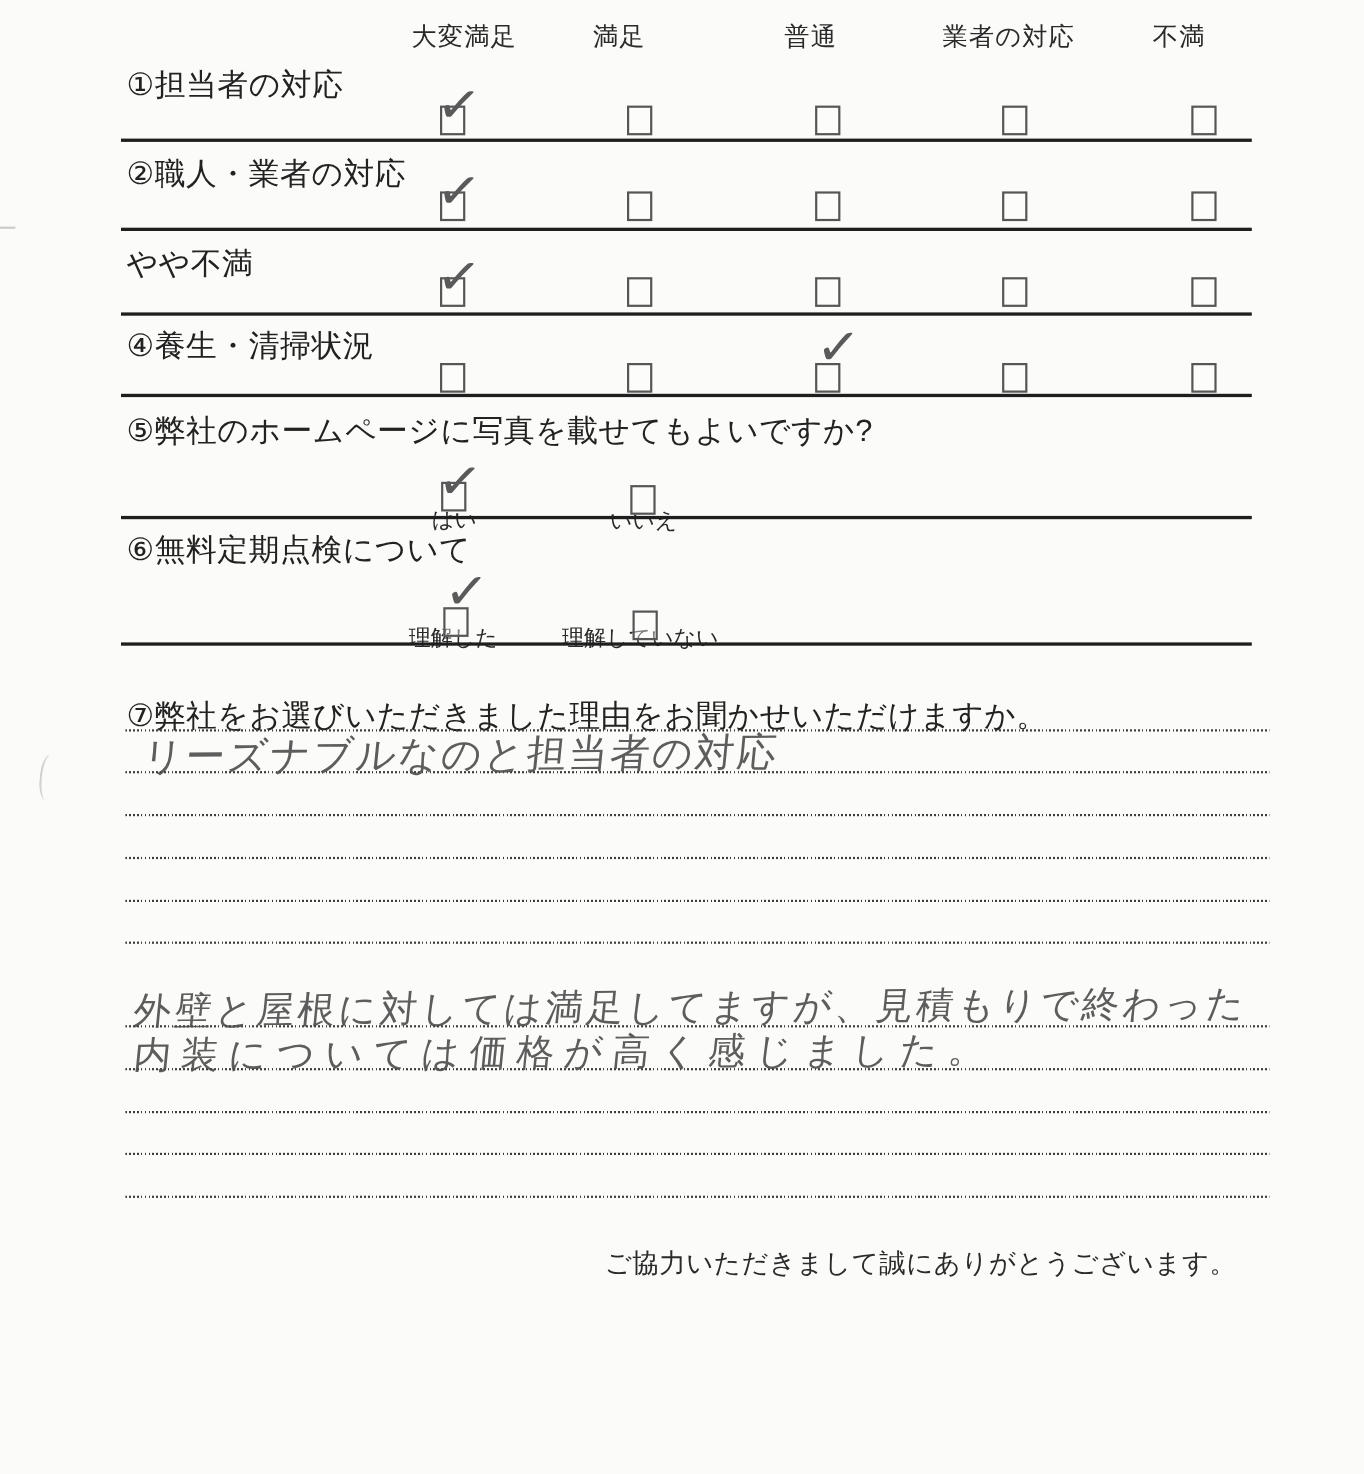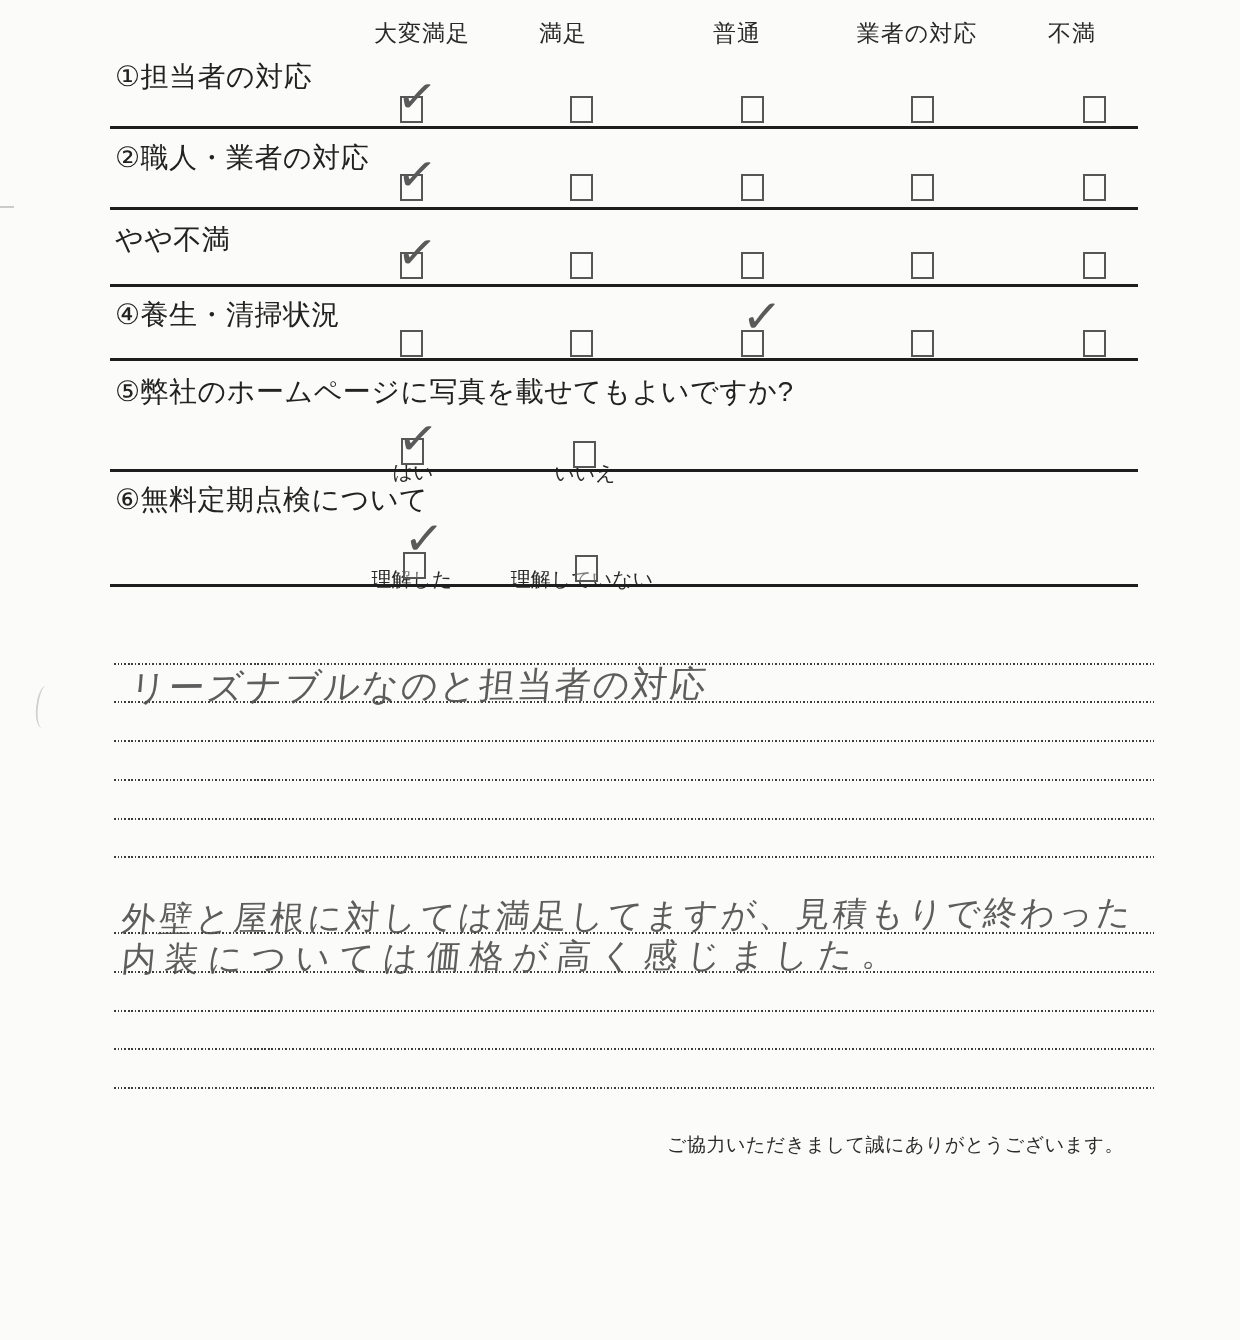--- a/index.html
+++ b/index.html
@@ -115,21 +115,21 @@
     opacity: 0.9;
   }
   .hand-q7 { left: 130px; top: 662px; font-size: 36px; letter-spacing: 2px; }
   .hand-q8a { left: 122px; top: 893px; font-size: 34px; letter-spacing: 3px; }
   .hand-q8b { left: 122px; top: 934px; font-size: 34px; letter-spacing: 9px; }
 
   
   .footnote {
     position: absolute;
     right: 116px;
-    font-size: 19px;
+    font-size: 24px;
     letter-spacing: 0.5px;
     color: #2a2a2a;
     white-space: nowrap;
   }
 
   
   .scan-mark-curve {
     position: absolute;
     left: 36px;
     top: 686px;
@@ -212,20 +212,21 @@
 
   <div class="qlabel" style="top:481px">⑥無料定期点検について</div>
   <span class="optlabel" style="left:412px; top:518px">理解した</span>
   <span class="optlabel" style="left:582px; top:518px">理解していない</span>
   <div class="tick-above">
     <div class="cb q6-box-yes checked"></div>
     <div class="cb q6-box-no"></div>
   </div>
   <div class="hline" style="top:584px"></div>
 
+  <div class="qlabel" style="top:632px">⑦弊社をお選びいただきました理由をお聞かせいただけますか。</div>
   <div class="dline" style="top:663px"></div>
   <div class="dline" style="top:701px"></div>
   <div class="dline" style="top:740px"></div>
   <div class="dline" style="top:779px"></div>
   <div class="dline" style="top:818px"></div>
   <div class="dline" style="top:856px"></div>
   <div class="hand hand-q7">リーズナブルなのと担当者の対応</div>
 
   <div class="dline" style="top:932px"></div>
   <div class="dline" style="top:971px"></div>

